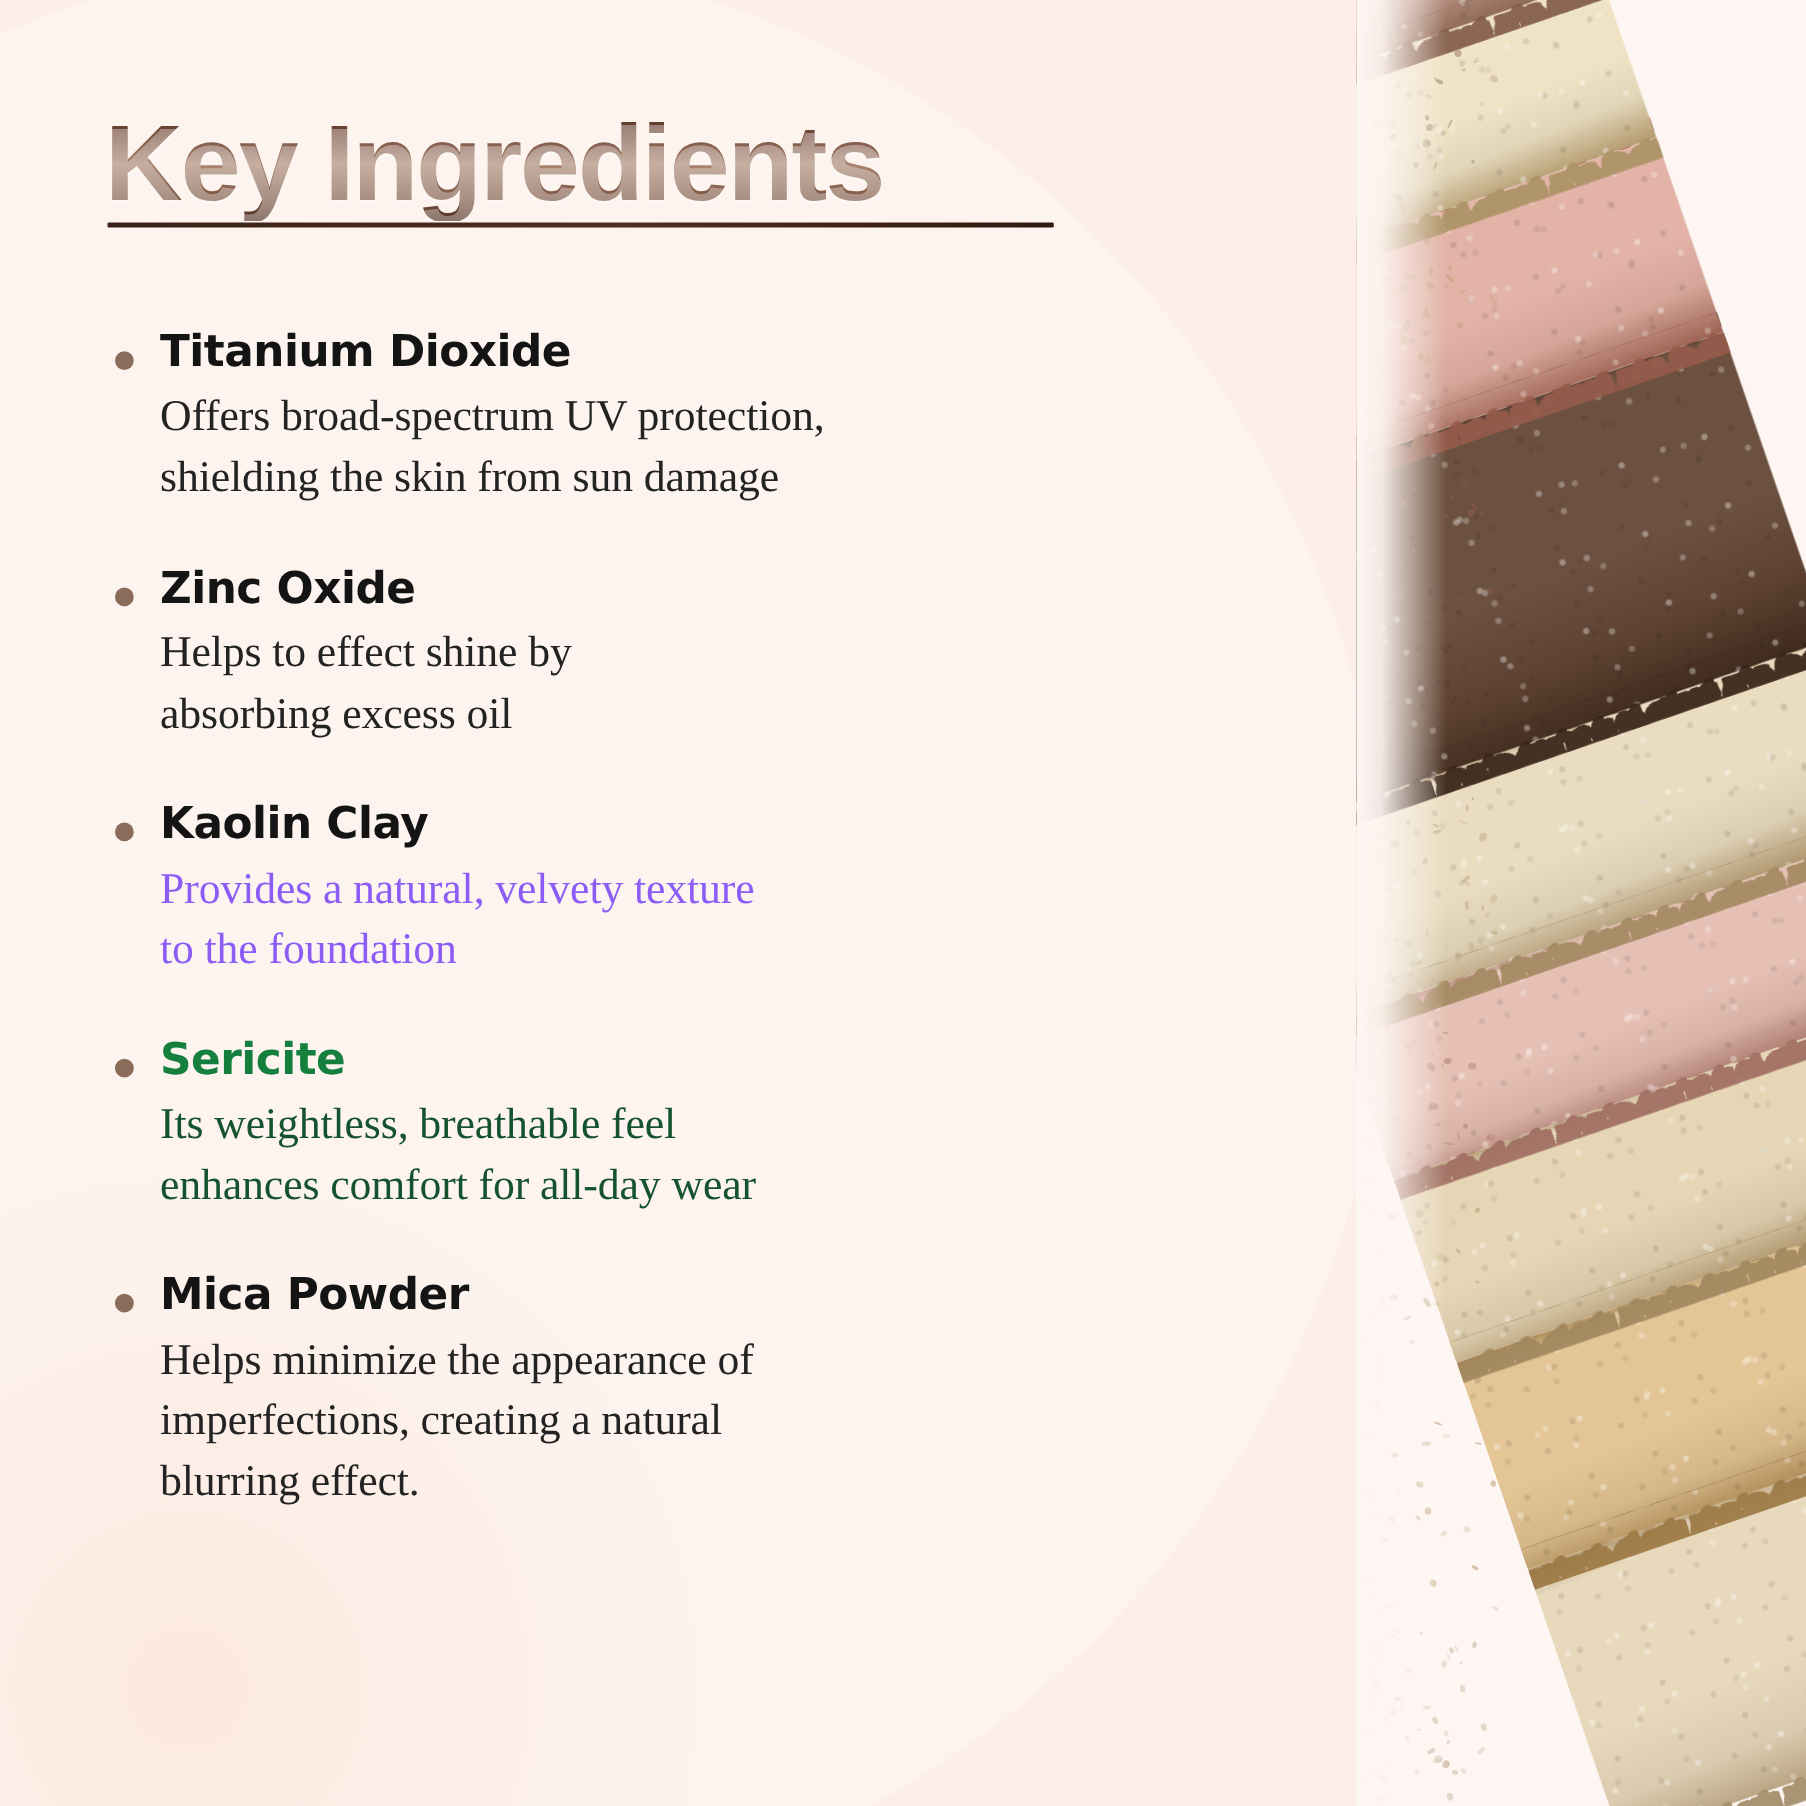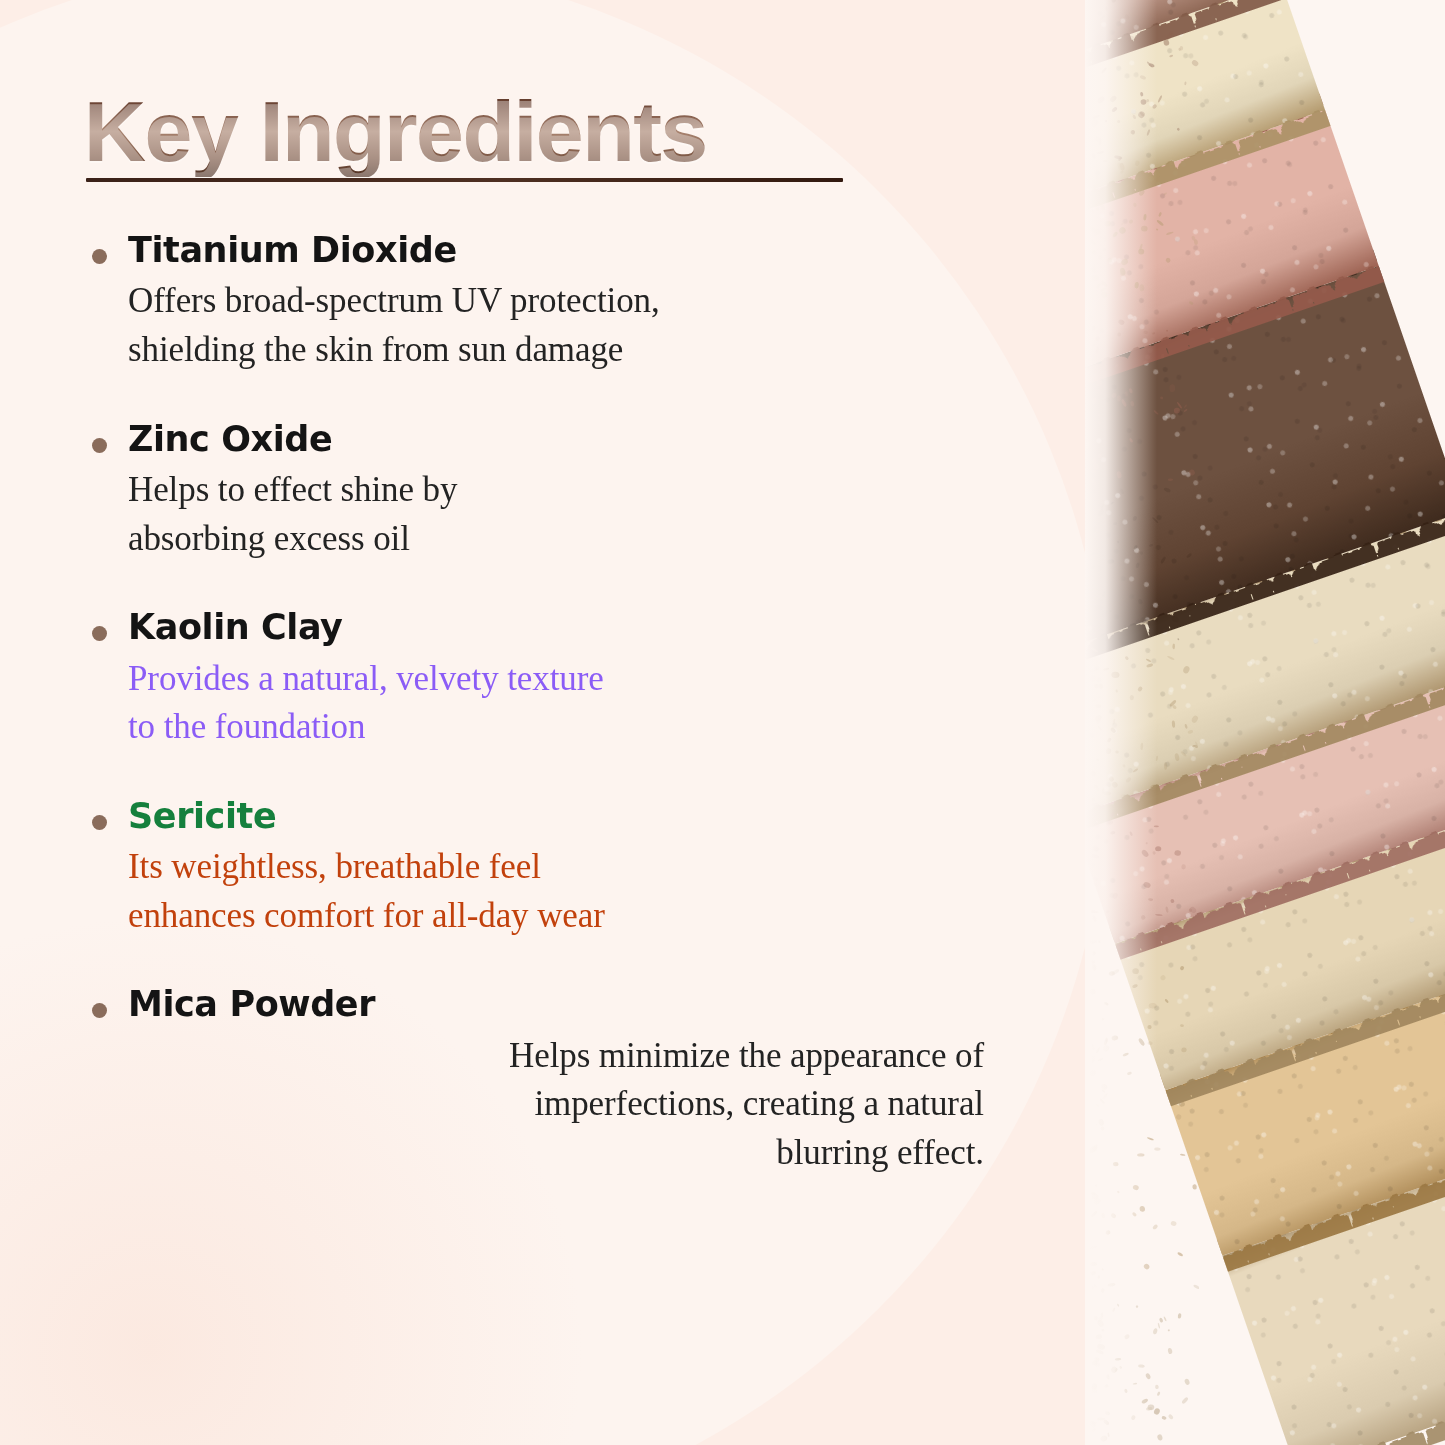--- a/index.html
+++ b/index.html
@@ -72,21 +72,21 @@
     position:absolute;
     left:2px; top:92px;
     width:757px; height:4px;
     background:linear-gradient(90deg,#3b2118 0%,#4e2f21 55%,#32190f 100%);
     border-radius:1px;
   }
 
   
   #ingredient-list {
     list-style:none;
-    margin-top:53px;
+    margin-top:85px;
   }
   .ingredient-item {
     position:relative;
     padding-left:44px;
     margin-bottom:44px;
   }
   .ingredient-item:last-child { margin-bottom:0; }
 
   .bullet-dot {
     position:absolute;
@@ -211,28 +211,28 @@
       <li class="ingredient-item">
         <span class="bullet-dot" style="background: rgb(138, 108, 91);"></span>
         <div class="ingredient-name" style="color: rgb(20, 20, 20);">Kaolin Clay</div>
         <div class="ingredient-desc" style="color: #8b5cf6;">Provides a natural, velvety texture
 to the foundation</div>
       </li>
 
       <li class="ingredient-item">
         <span class="bullet-dot" style="background: rgb(138, 108, 91);"></span>
         <div class="ingredient-name" style="color: #15803d;">Sericite</div>
-        <div class="ingredient-desc" style="color: #c2410c;">Its weightless, breathable feel
+        <div class="ingredient-desc" style="color: #14532d;">Its weightless, breathable feel
 enhances comfort for all-day wear</div>
       </li>
 
       <li class="ingredient-item">
         <span class="bullet-dot" style="background: rgb(138, 108, 91);"></span>
         <div class="ingredient-name" style="color: rgb(20, 20, 20);">Mica Powder</div>
-        <div class="ingredient-desc" style="color: rgb(35, 35, 35); text-align: right;">Helps minimize the appearance of
+        <div class="ingredient-desc" style="color: rgb(35, 35, 35);">Helps minimize the appearance of
 imperfections, creating a natural
 blurring effect.</div>
       </li>
 
     </ul>
   </div>
 
   <div id="powder-panel" style="background: rgb(253, 246, 242);">
     <div id="powder-stack">
         <div class="powder-band" style="height: 150px; background: linear-gradient(177deg, rgb(138, 99, 80) 0%, rgb(201, 163, 148) 9%, rgb(201, 163, 148) 55%, rgb(187, 149, 134) 78%, rgb(138, 99, 80) 100%); z-index: 20;">

